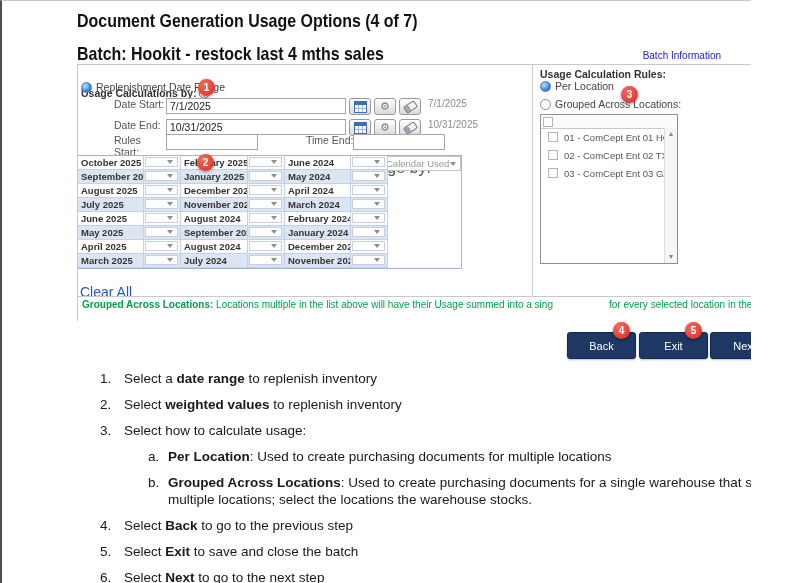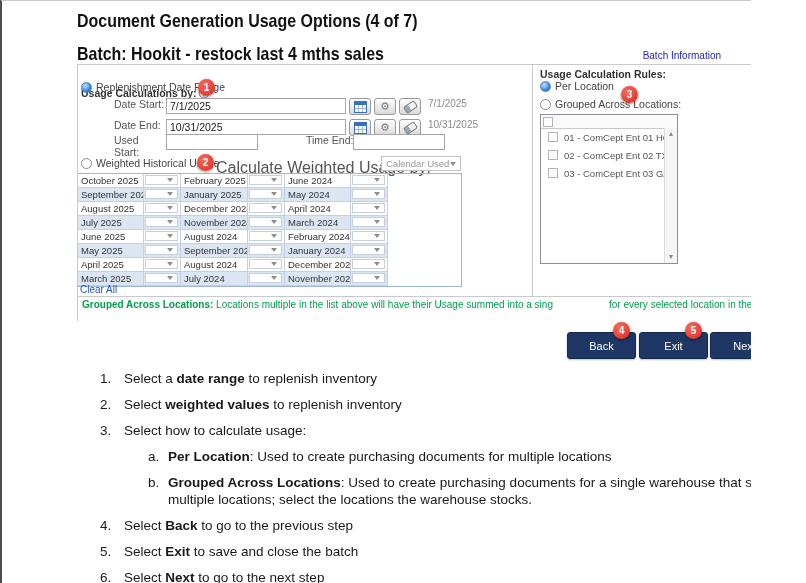--- a/index.html
+++ b/index.html
@@ -30,26 +30,26 @@
   .frow{position:absolute;display:flex;align-items:flex-start;font-size:10.5px;color:#555;padding-left:33px;}
   .flabel{width:52px;flex:0 0 auto;}
   .tin{border:1px solid #a6a6a6;height:16px;box-sizing:border-box;font-size:10.5px;padding:0 3px;font-family:"Liberation Sans",sans-serif;color:#222;}
   .ibtn{width:22px;height:17px;margin-left:3px;border:1px solid #9a9a9a;border-radius:3px;background:linear-gradient(#ffffff,#dadada);display:flex;align-items:center;justify-content:center;box-sizing:border-box;cursor:pointer;}
   .hint{margin-left:7px;color:#8c8c8c;font-size:10px;}
   .gear-glyph{font-family:"DejaVu Sans",sans-serif;font-size:11px;color:#7d7d7d;line-height:1;}
   .eraser-glyph{width:11px;height:6px;border:1px solid #777;border-radius:2px;background:linear-gradient(90deg,#9aa7b8 42%,#f2f2f2 42%);transform:rotate(-35deg);}
   .dsel{position:absolute;border:1px solid #c2c2c2;background:#fdfdfd;color:#9a9a9a;font-size:9.5px;display:flex;align-items:center;box-sizing:border-box;padding:0 14px 0 4px;white-space:nowrap;}
   .chev{position:absolute;right:4px;top:50%;margin-top:-2px;width:0;height:0;border-left:3.5px solid transparent;border-right:3.5px solid transparent;border-top:4px solid #8d8d8d;}
   
-  .mgrid{position:absolute;left:0px;top:108px;width:384px;border:1px solid #9fb6d9;border-width:1px 1px 1px 0;box-sizing:border-box;display:grid;grid-template-columns:66px 37px 67px 37px 66px 37px;}
+  .mgrid{position:absolute;left:0px;top:90px;width:384px;border:1px solid #9fb6d9;border-width:1px 1px 1px 0;box-sizing:border-box;display:grid;grid-template-columns:66px 37px 67px 37px 66px 37px;font-weight:bold;}
   .mcell{height:14px;line-height:14px;font-size:9.5px;color:#333;padding-left:3px;border-right:1px solid #c3d1e8;border-bottom:1px solid #c3d1e8;box-sizing:border-box;white-space:nowrap;overflow:hidden;background:#fff;}
   .mcell.alt{background:#dce6f3;}
   .mselwrap{position:relative;padding:0;cursor:pointer;}
   .msel{position:absolute;left:1px;top:1px;right:2px;bottom:2px;background:#fff;border:1px solid #c6cfdd;}
-  .clear-all{position:absolute;left:2px;top:219px;font-size:10px;color:#2456c9;cursor:pointer;}
+  .clear-all{position:absolute;left:2px;top:219px;font-size:14px;color:#2456c9;cursor:pointer;}
   
   .listbox{position:absolute;left:7px;top:49px;width:138px;height:150px;border:1px solid #8a8f99;box-sizing:border-box;background:#fff;}
   .lb-head{height:13px;border-bottom:1px solid #c9c9c9;display:flex;align-items:center;padding-left:2px;background:#fbfbfb;}
   .cbox{width:10px;height:10px;border:1px solid #b5b5b5;background:#fcfcfc;box-sizing:border-box;flex:0 0 auto;cursor:pointer;}
   .lb-rows{position:absolute;left:0;top:13px;right:13px;bottom:0;overflow:hidden;}
   .lrow{display:flex;align-items:center;gap:6px;height:18px;padding-left:7px;font-size:9.5px;color:#555;white-space:nowrap;}
   .sbar{position:absolute;top:13px;right:0;bottom:0;width:13px;background:#f5f5f5;border-left:1px solid #ddd;box-sizing:border-box;}
   .sarr{position:absolute;left:0;width:100%;text-align:center;font-size:7px;color:#8a8a8a;cursor:pointer;line-height:10px;}
   .sarr.up{top:1px;} .sarr.down{bottom:1px;}
   
@@ -125,21 +125,21 @@
         <span class="ibtn">
             <span class="gear-glyph">⚙</span>
           </span>
         <span class="ibtn">
             <span class="eraser-glyph"></span>
           </span>
         <span class="hint">10/31/2025</span>
       </div>
 
       <div class="frow" style="left:3px;top:69px;">
-        <span class="flabel">Used Start:</span>
+        <span class="flabel">Rules Start:</span>
         <input class="tin" style="width: 92px;">
         <span style="width:48px;"></span>
         <span style="">Time End:</span>
         <input class="tin" style="width: 92px;">
       </div>
 
       <div class="radio-row" style="left:3px;top:92px;">
         <span class="radio"></span>
         <span>Weighted Historical Usage</span>
       </div>

